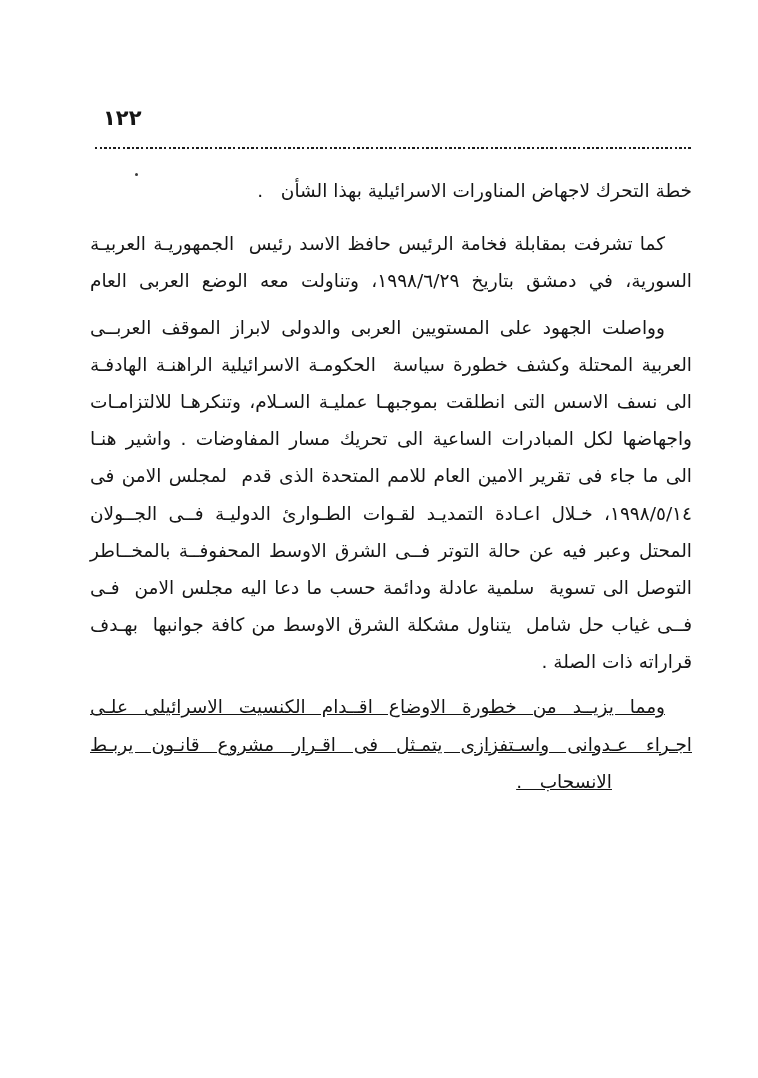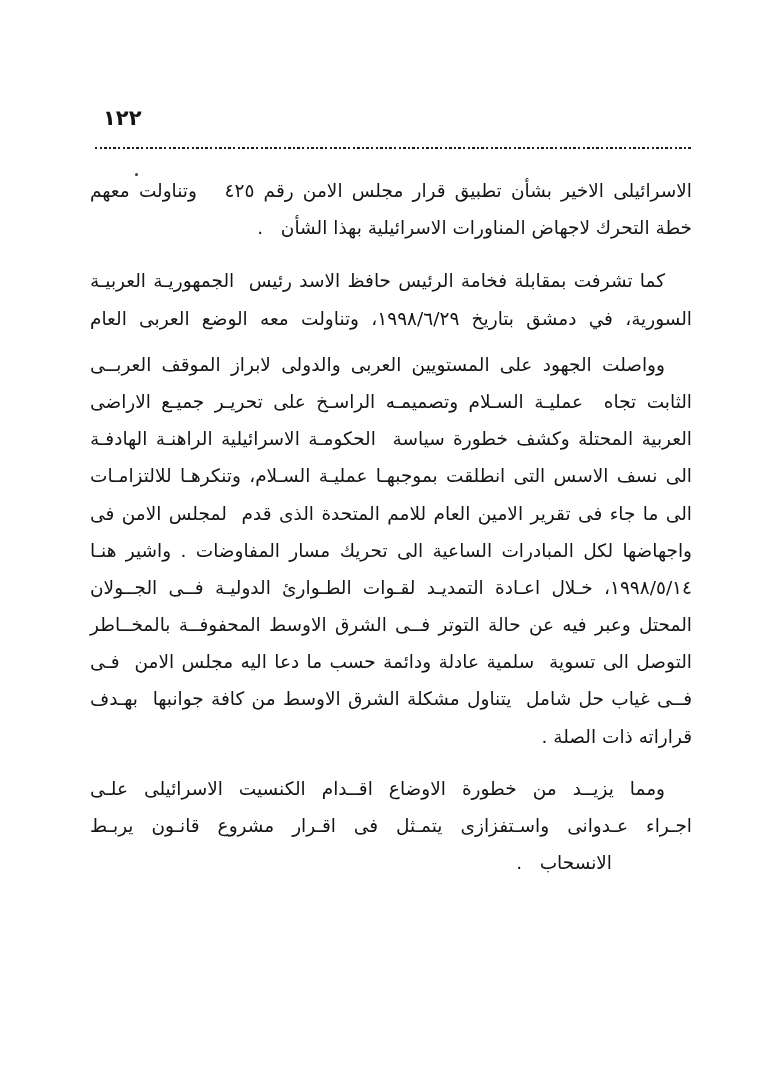--- a/index.html
+++ b/index.html
@@ -37,21 +37,21 @@
   .doc-body{
     position:absolute;
     top:172px;right:66px;
     width:602px;
     font-size:18.5px;
     line-height:37.2px;
   }
   .paragraph{margin:0;}
   .paragraph.p2{margin-top:16px;}
   .paragraph.p3{margin-top:9px;}
-  .paragraph.p4{margin-top:15px;}
+  .paragraph.p4{margin-top:8px;text-decoration:underline;}
   .line{
     text-align:justify;
     text-align-last:justify;
     white-space:normal;
     height:37.2px;
     overflow:visible;
   }
   .line.indent{padding-right:27px;}
   .line.plast{text-align-last:right;}
   .line.offset{padding-left:0;padding-right:80px;}
@@ -81,34 +81,32 @@
 <div class="page">
 
   <div class="page-number">١٢٢</div>
 
   <div class="header-rule"></div>
 
   <div class="speck"></div>
 
   <div class="doc-body">
       <div class="paragraph p1">
-        <div class="line">الاسرائيلى الاخير بشأن تطبيق قرار مجلس الامن رقم ٤٢٥ &nbsp; وتناولت معهم</div>
         <div class="line plast">خطة التحرك لاجهاض المناورات الاسرائيلية بهذا الشأن &nbsp;&nbsp;.</div>
       </div>
       <div class="paragraph p2">
         <div class="line indent">كما تشرفت بمقابلة فخامة الرئيس حافظ الاسد رئيس &nbsp;الجمهوريـة العربيـة</div>
         <div class="line">السورية، في دمشق بتاريخ ١٩٩٨/٦/٢٩، وتناولت معه الوضع العربى العام</div>
       </div>
       <div class="paragraph p3">
         <div class="line indent">وواصلت الجهود على المستويين العربى والدولى لابراز الموقف العربــى</div>
-        <div class="line">الثابت تجاه &nbsp;عمليـة السـلام وتصميمـه الراسـخ على تحريـر جميـع الاراضى</div>
         <div class="line">العربية المحتلة وكشف خطورة سياسة &nbsp;الحكومـة الاسرائيلية الراهنـة الهادفـة</div>
         <div class="line">الى نسف الاسس التى انطلقت بموجبهـا عمليـة السـلام، وتنكرهـا للالتزامـات</div>
+        <div class="line">واجهاضها لكل المبادرات الساعية الى تحريك مسار المفاوضات . واشير هنـا</div>
         <div class="line">الى ما جاء فى تقرير الامين العام للامم المتحدة الذى قدم &nbsp;لمجلس الامن فى</div>
-        <div class="line">واجهاضها لكل المبادرات الساعية الى تحريك مسار المفاوضات . واشير هنـا</div>
         <div class="line">١٩٩٨/٥/١٤، خـلال اعـادة التمديـد لقـوات الطـوارئ الدوليـة فــى الجــولان</div>
         <div class="line">المحتل وعبر فيه عن حالة التوتر فــى الشرق الاوسط المحفوفــة بالمخــاطر</div>
         <div class="line">التوصل الى تسوية &nbsp;سلمية عادلة ودائمة حسب ما دعا اليه مجلس الامن &nbsp;فـى</div>
         <div class="line">فــى غياب حل شامل &nbsp;يتناول مشكلة الشرق الاوسط من كافة جوانبها &nbsp;بهـدف</div>
         <div class="line plast">قراراته ذات الصلة .</div>
       </div>
       <div class="paragraph p4">
         <div class="line indent">ومما يزيــد من خطورة الاوضاع اقــدام الكنسيت الاسرائيلى علـى</div>
         <div class="line">اجـراء عـدوانى واسـتفزازى يتمـثل فى اقـرار مشروع قانـون يربـط</div>
         <div class="line plast offset">الانسحاب &nbsp;&nbsp;.</div>

